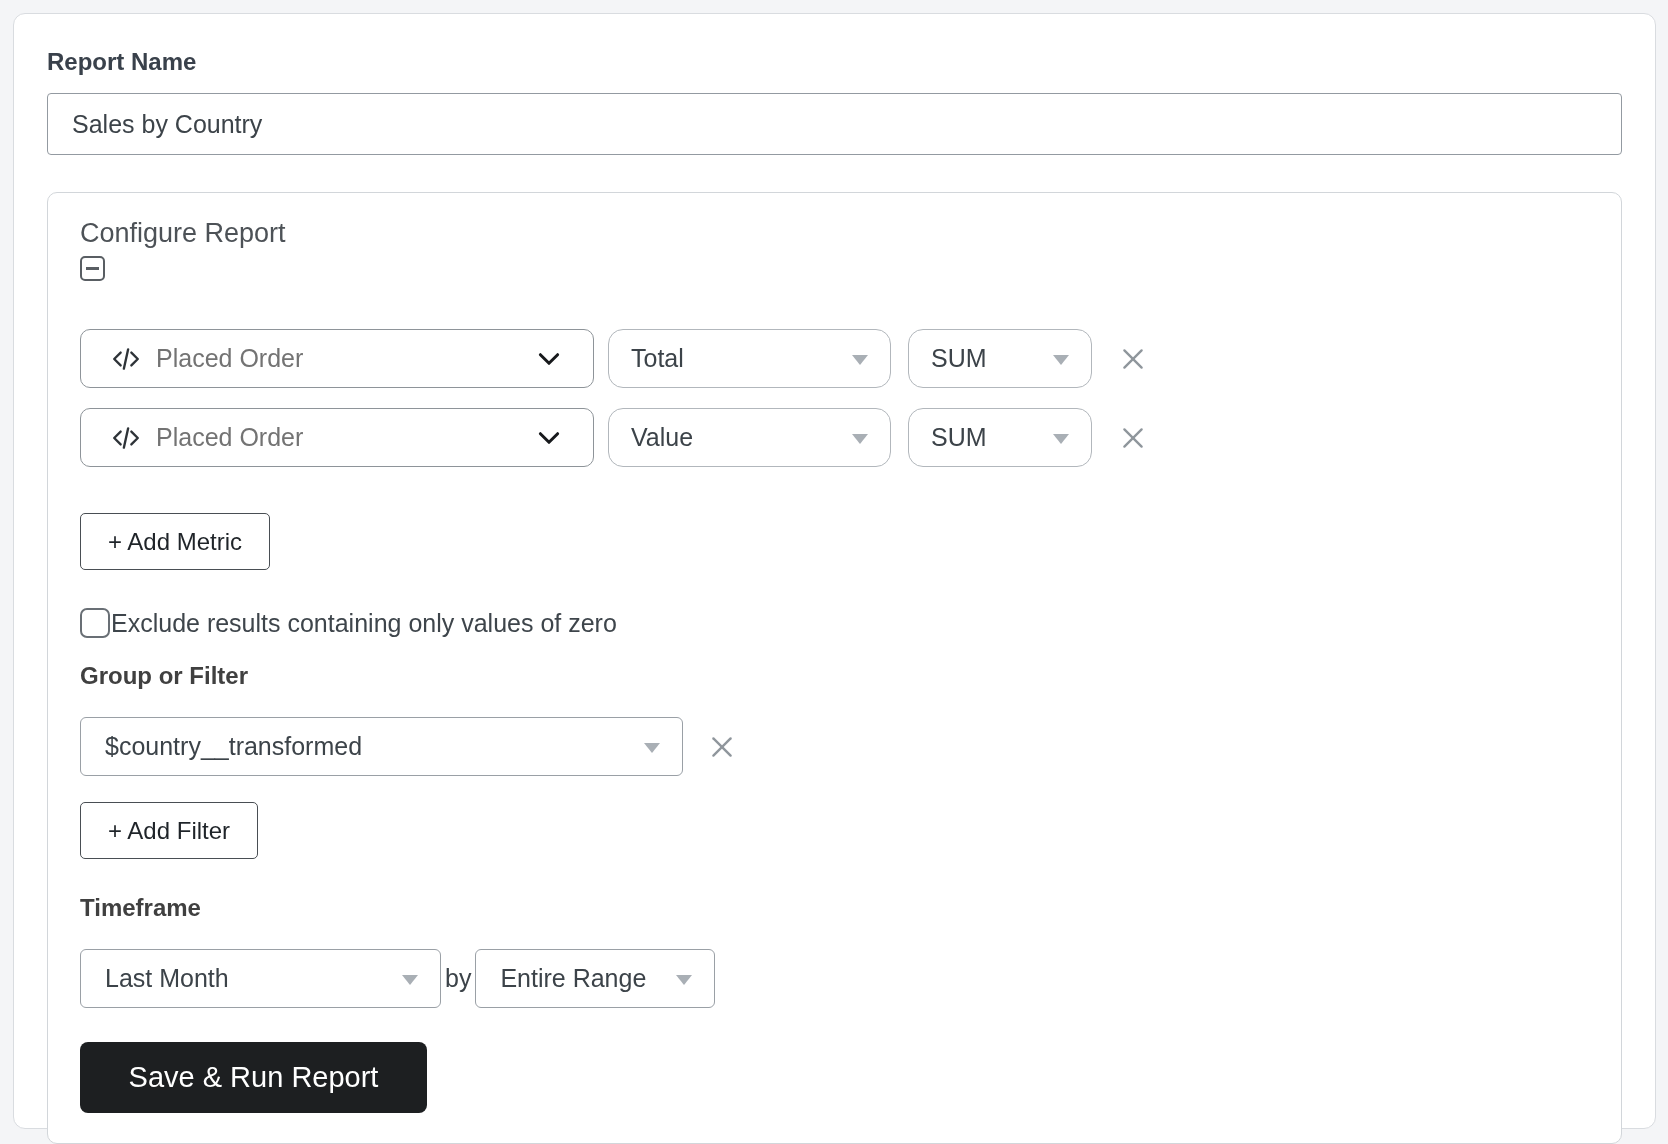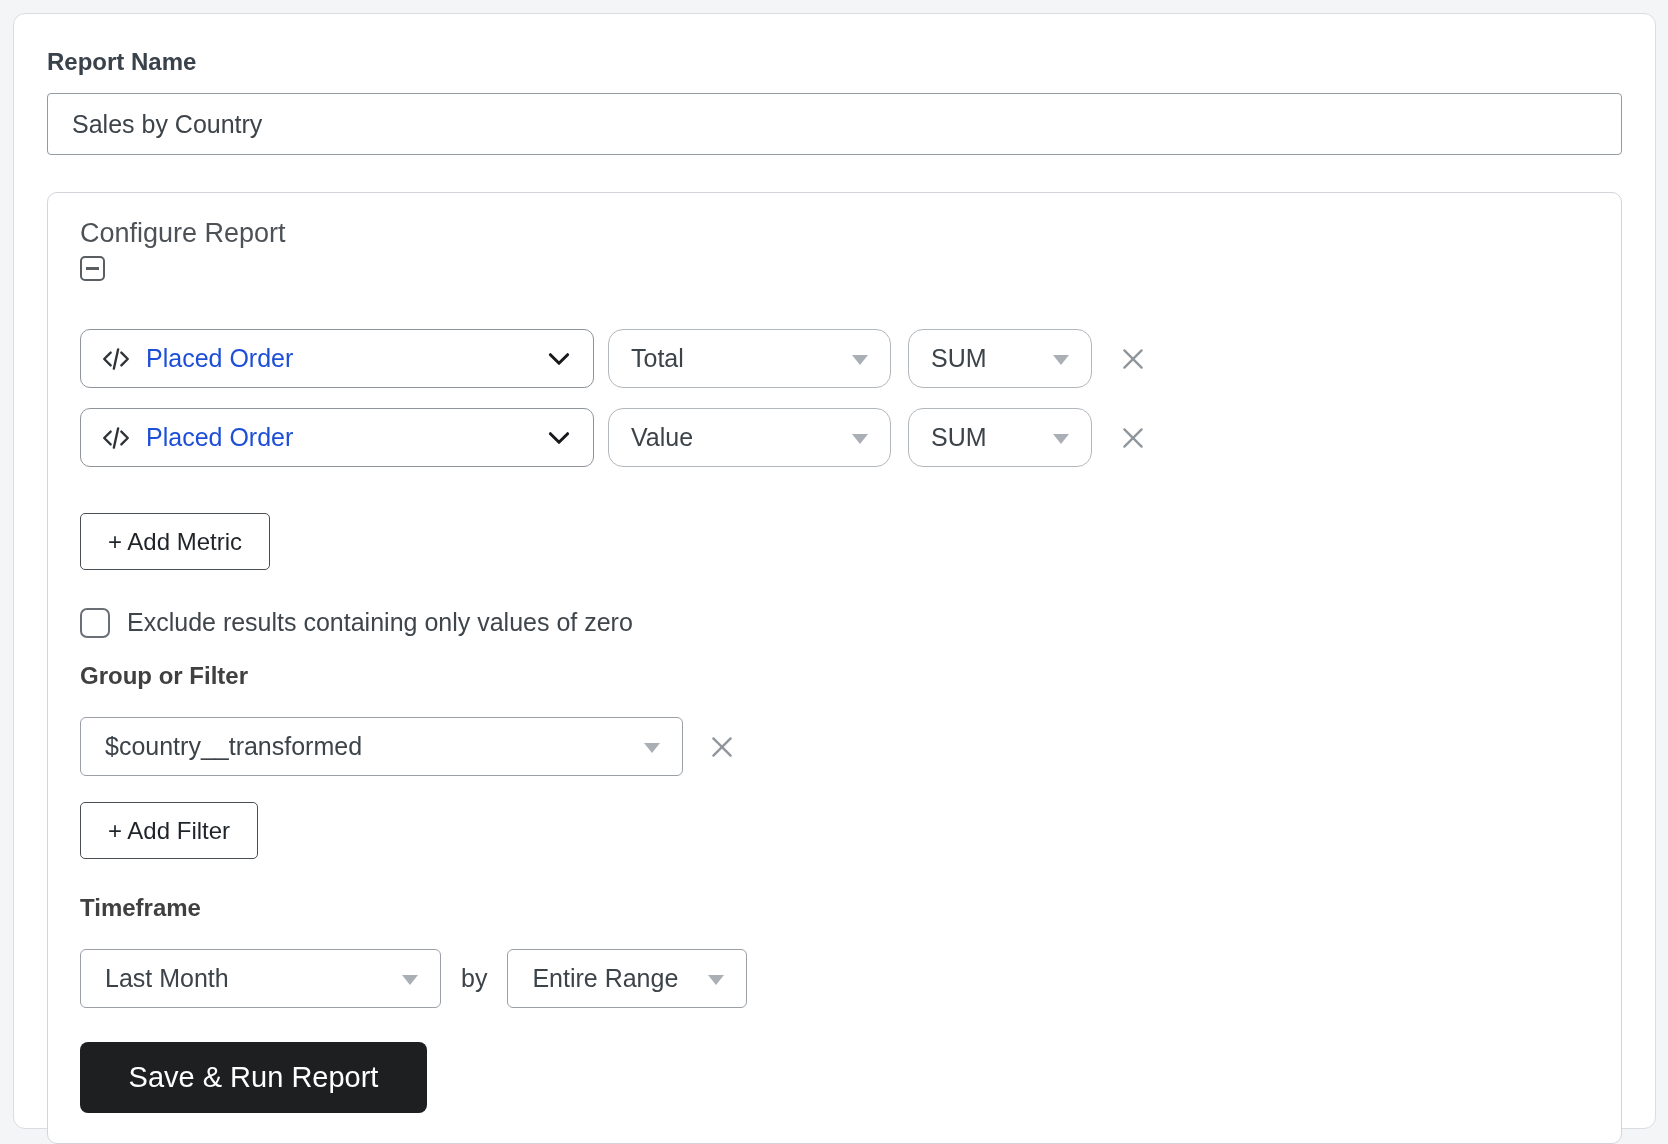--- a/index.html
+++ b/index.html
@@ -53,22 +53,22 @@
     border:2px solid #595e63; border-radius:5px; cursor:pointer;
     display:flex; align-items:center; justify-content:center;
   }
   .collapse-btn .minus { width:13px; height:2.5px; background:#595e63; }
 
   
   .metric-row { display:flex; align-items:center; margin-bottom:20px; }
   .metric-select {
     position:relative; width:514px; height:59px;
     border:1.5px solid #8e9499; border-radius:10px;
-    display:flex; align-items:center; padding:0 20px; gap:15px;
-    font-size:25px; color:#1d4ed8; background:#fff; cursor:pointer;
+    display:flex; align-items:center; padding:0 30px; gap:15px;
+    font-size:25px; color:#737373; background:#fff; cursor:pointer;
   }
   .metric-select .chev { margin-left:auto; }
   .attr-select {
     position:relative; width:283px; height:59px; margin-left:14px;
     border:1.5px solid #b2b7bc; border-radius:15px;
     display:flex; align-items:center; padding:0 22px;
     font-size:25px; color:#3c4349; background:#fff; cursor:pointer;
   }
   .agg-select { width:184px; margin-left:17px; }
   .x-btn {
@@ -78,42 +78,42 @@
 
   
   .outline-btn {
     margin-top:26px; height:57px; padding:0 27px; background:#fff;
     border:1.5px solid #494e53; border-radius:5px; cursor:pointer;
     font-family:"Liberation Sans", sans-serif;
     font-size:24px; font-weight:400; color:#1f2429;
   }
 
   
-  .checkbox-row { margin-top:38px; display:flex; gap:17px; }
+  .checkbox-row { margin-top:38px; display:flex; align-items:center; gap:1px; }
   .checkbox {
     width:30px; height:30px; border:2px solid #696f75; border-radius:7px;
     background:#fff; cursor:pointer; flex:none;
   }
   .checkbox-label { font-size:25px; color:#3e454b; }
 
   
   .section-label { margin-top:24px; font-size:24px; font-weight:700;
                    color:#404040; line-height:28px; }
   .filter-row { margin-top:27px; display:flex; align-items:center; }
   .filter-select {
     position:relative; width:603px; height:59px;
     border:1.5px solid #9aa0a6; border-radius:6px;
     display:flex; align-items:center; padding:0 24px;
     font-size:25px; color:#3c4349; background:#fff; cursor:pointer;
   }
   .filter-row .x-btn { margin-left:24px; }
 
   
   .tf-label { margin-top:35px; }
-  .tf-row { margin-top:27px; display:flex; align-items:center; gap:20px; }
+  .tf-row { margin-top:27px; display:flex; align-items:center; gap:4px; }
   .tf-range { width:361px; }
   .tf-interval { width:240px; }
   .by-text { font-size:25px; color:#3c4349; }
 
   
   .save-btn {
     margin-top:34px; min-width:347px; height:71px; padding:0 36px;
     background:#1d1f21; color:#ffffff; border:none; border-radius:8px;
     font-family:"Liberation Sans", sans-serif;
     font-size:29px; font-weight:500; cursor:pointer;

